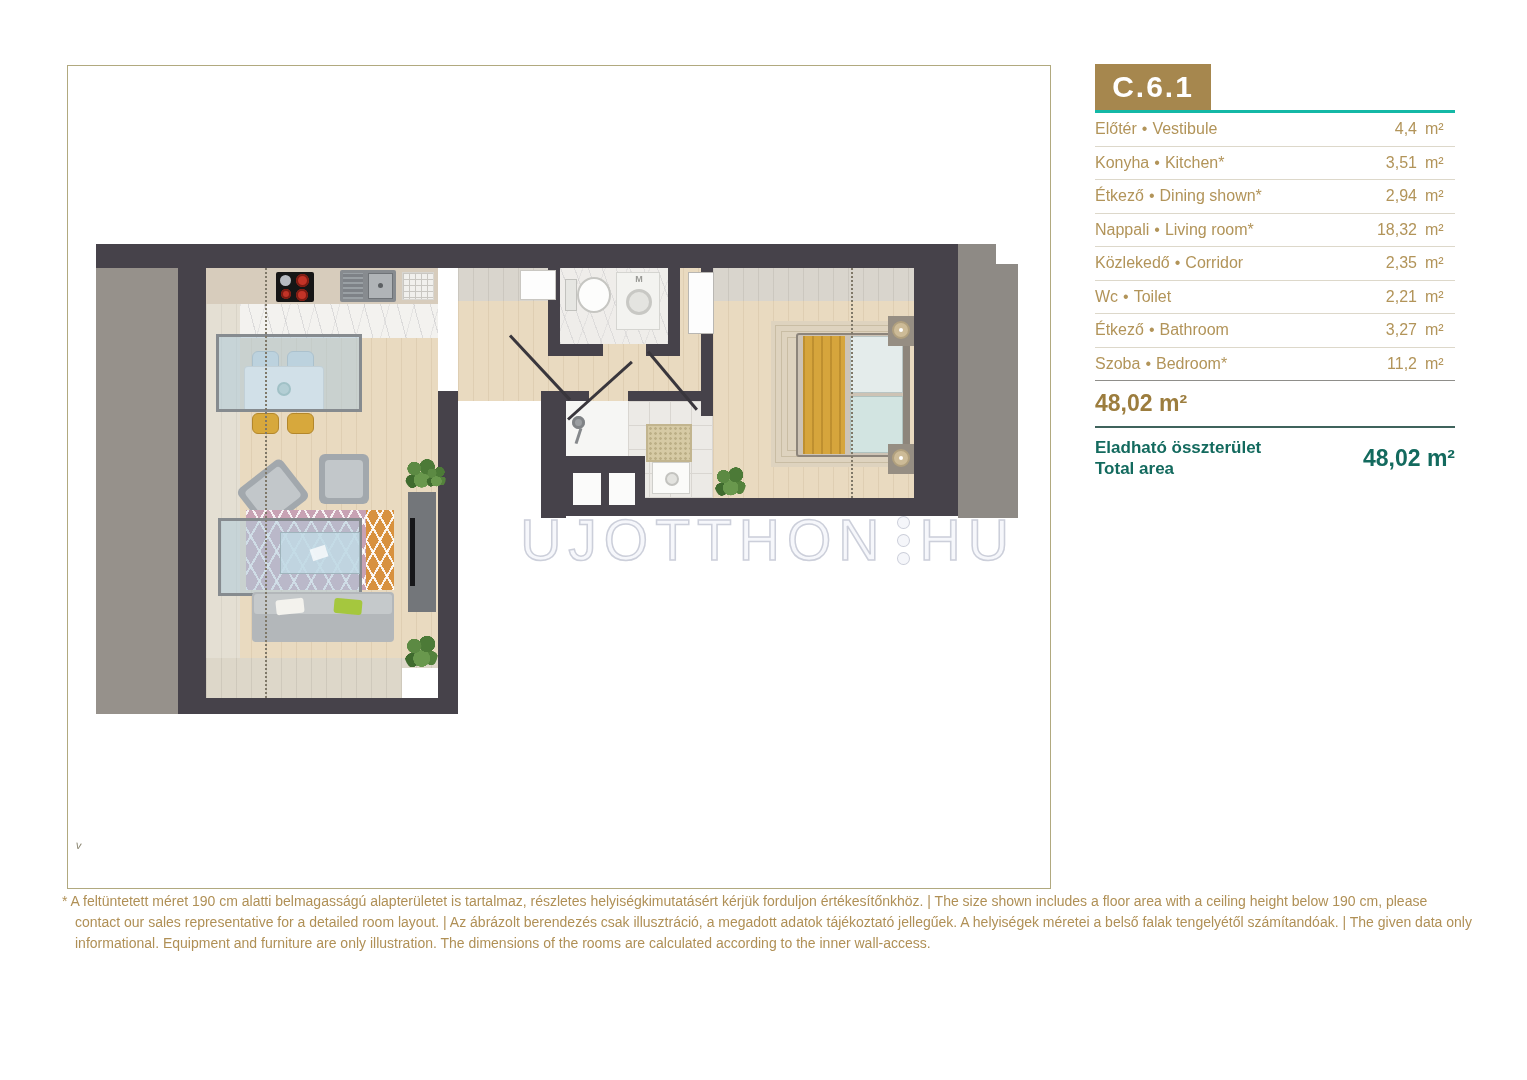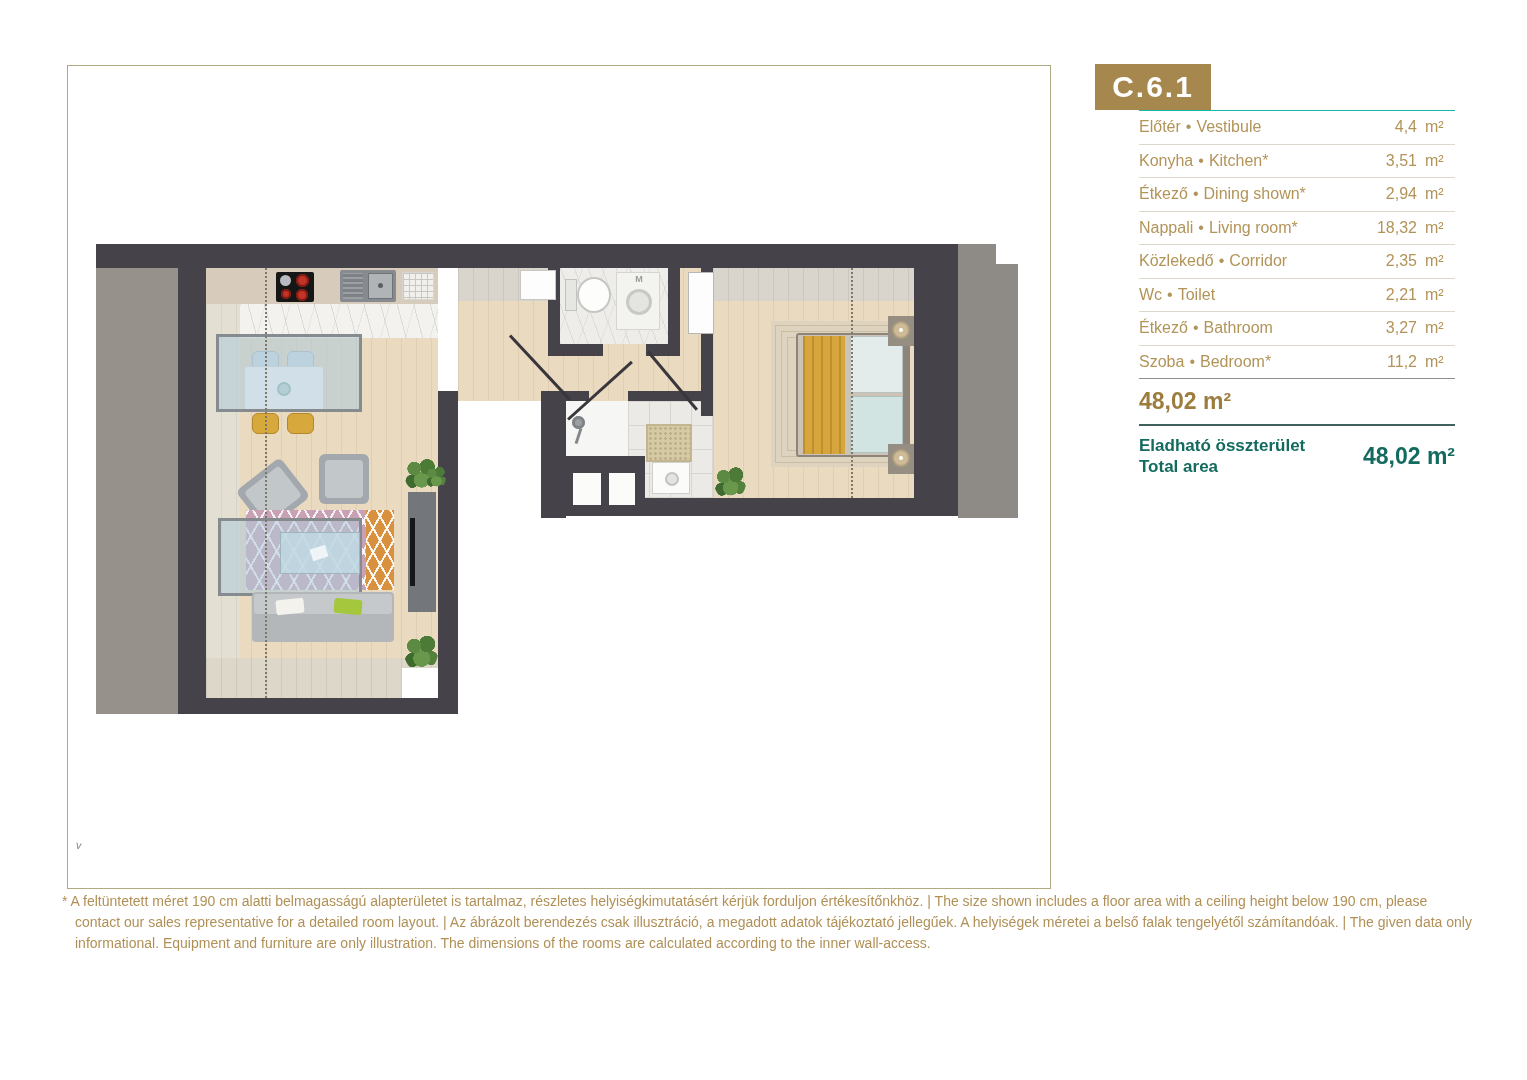--- a/index.html
+++ b/index.html
@@ -153,21 +153,21 @@
   
   #watermark{left:476px;top:438px;width:448px;height:72px;display:flex;align-items:center;justify-content:center;gap:10px;}
   #watermark .wm-text{font-size:57px;font-weight:300;letter-spacing:7px;color:rgba(243,244,249,.72);-webkit-text-stroke:1.5px rgba(201,204,216,.95);white-space:nowrap;position:static;}
   #watermark .wm-dots{position:static;display:flex;flex-direction:column;gap:5px;}
   #watermark .wm-dot{position:static;width:13px;height:13px;border-radius:50%;background:rgba(243,244,249,.8);border:1.5px solid rgba(201,204,216,.95);}
   #corner-mark{left:8px;top:773px;font-size:11px;color:#8a8570;transform:rotate(12deg);}
 
   
   #panel{position:absolute;left:1095px;top:64px;width:360px;}
   #badge{width:116px;height:46px;background:#a6874e;color:#ffffff;font-size:30px;font-weight:bold;letter-spacing:2px;display:flex;align-items:center;justify-content:center;}
-  #room-table{border-top:1px solid #14b8a6;margin-left:44px;}
+  #room-table{border-top:3px solid #14b8a6;}
   .rt-row{height:32.5px;display:flex;align-items:center;border-bottom:1px solid #ddd8ca;color:#b29459;font-size:16px;}
   .rt-row:last-child{border-bottom:1px solid #8f8e8a;}
   .rt-label{flex:1;display:flex;gap:5px;}
   .rt-area{min-width:52px;text-align:right;}
   .rt-unit{width:30px;margin-left:8px;}
   .total-block{display:flex;align-items:center;padding:9px 0;}
   .total-labels{flex:1;font-weight:bold;font-size:17px;line-height:1.25;}
   .total-value{font-weight:bold;font-size:23px;}
   #total-net .total-labels,#total-net .total-value{color:#9c7d3e;}
   #divider-teal{border-top:2px solid #3f635c;}
@@ -286,20 +286,29 @@
   <div id="nstand1" class="nstand">
     <div class="lamp"></div>
   </div>
   <div id="nstand2" class="nstand">
     <div class="lamp"></div>
   </div>
 
   <div id="dotline1" class="dotline"></div>
   <div id="dotline2" class="dotline"></div>
 
+  <div id="watermark">
+    <span class="wm-text">UJOTTHON</span>
+    <div class="wm-dots">
+      <div class="wm-dot"></div>
+      <div class="wm-dot"></div>
+      <div class="wm-dot"></div>
+    </div>
+    <span class="wm-text">HU</span>
+  </div>
 
   <div id="corner-mark">v</div>
 </div>
 
 <div id="panel">
   <div id="badge">C.6.1</div>
 
   <div id="room-table">
     <div id="room-rows">
         <div class="rt-row">

